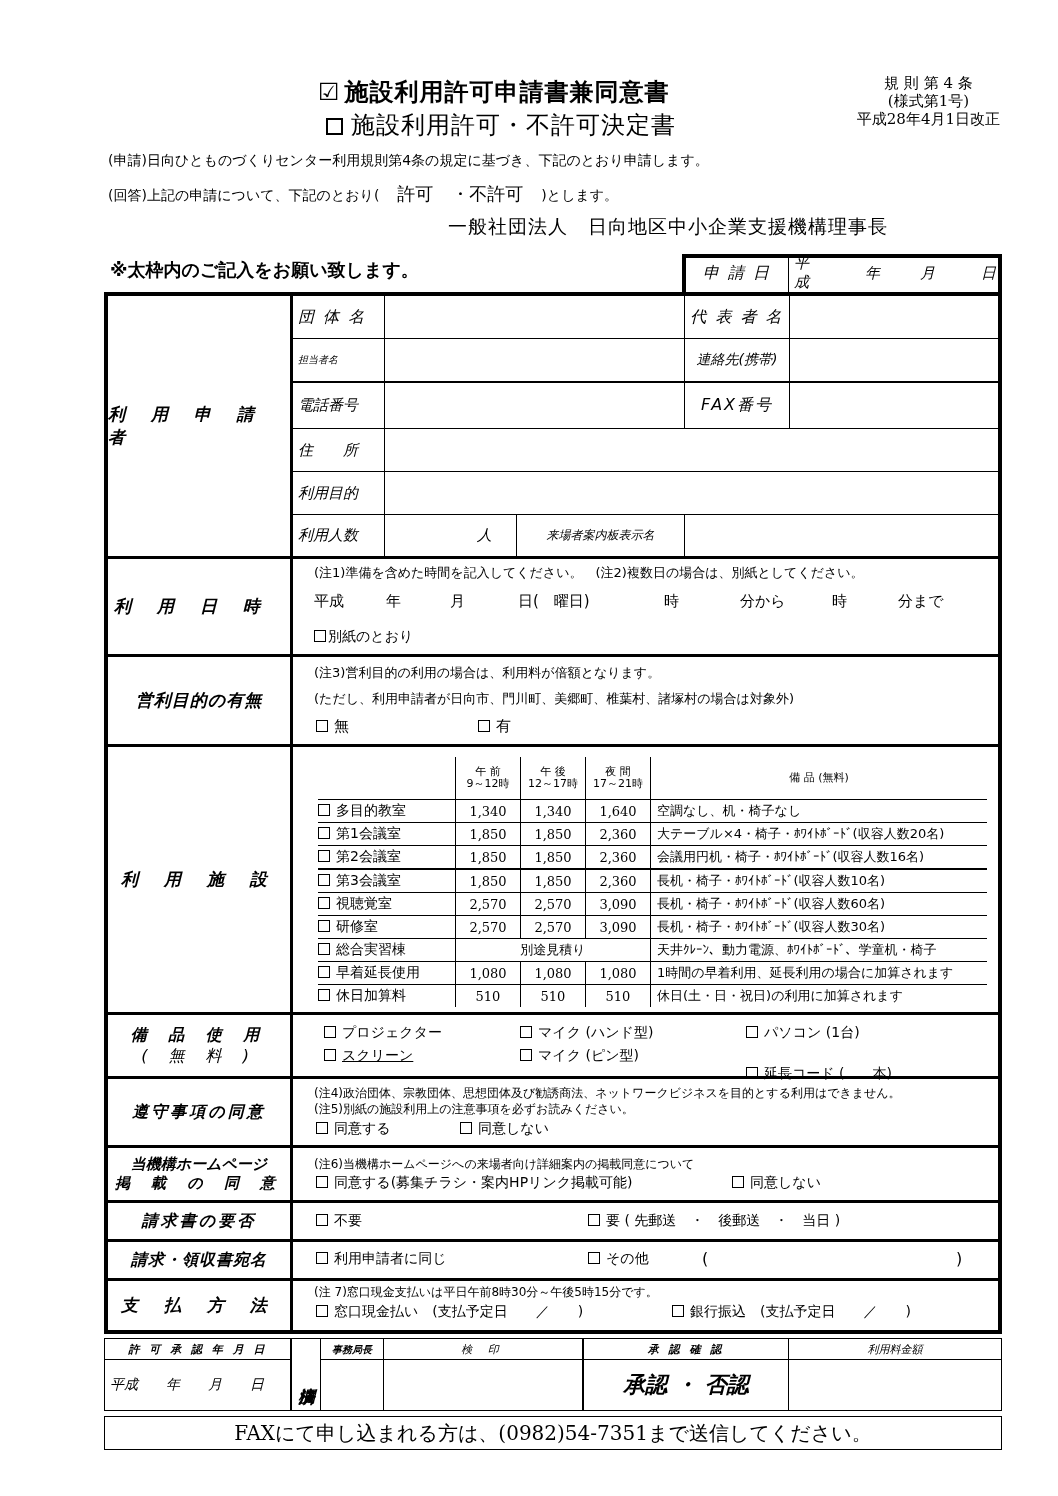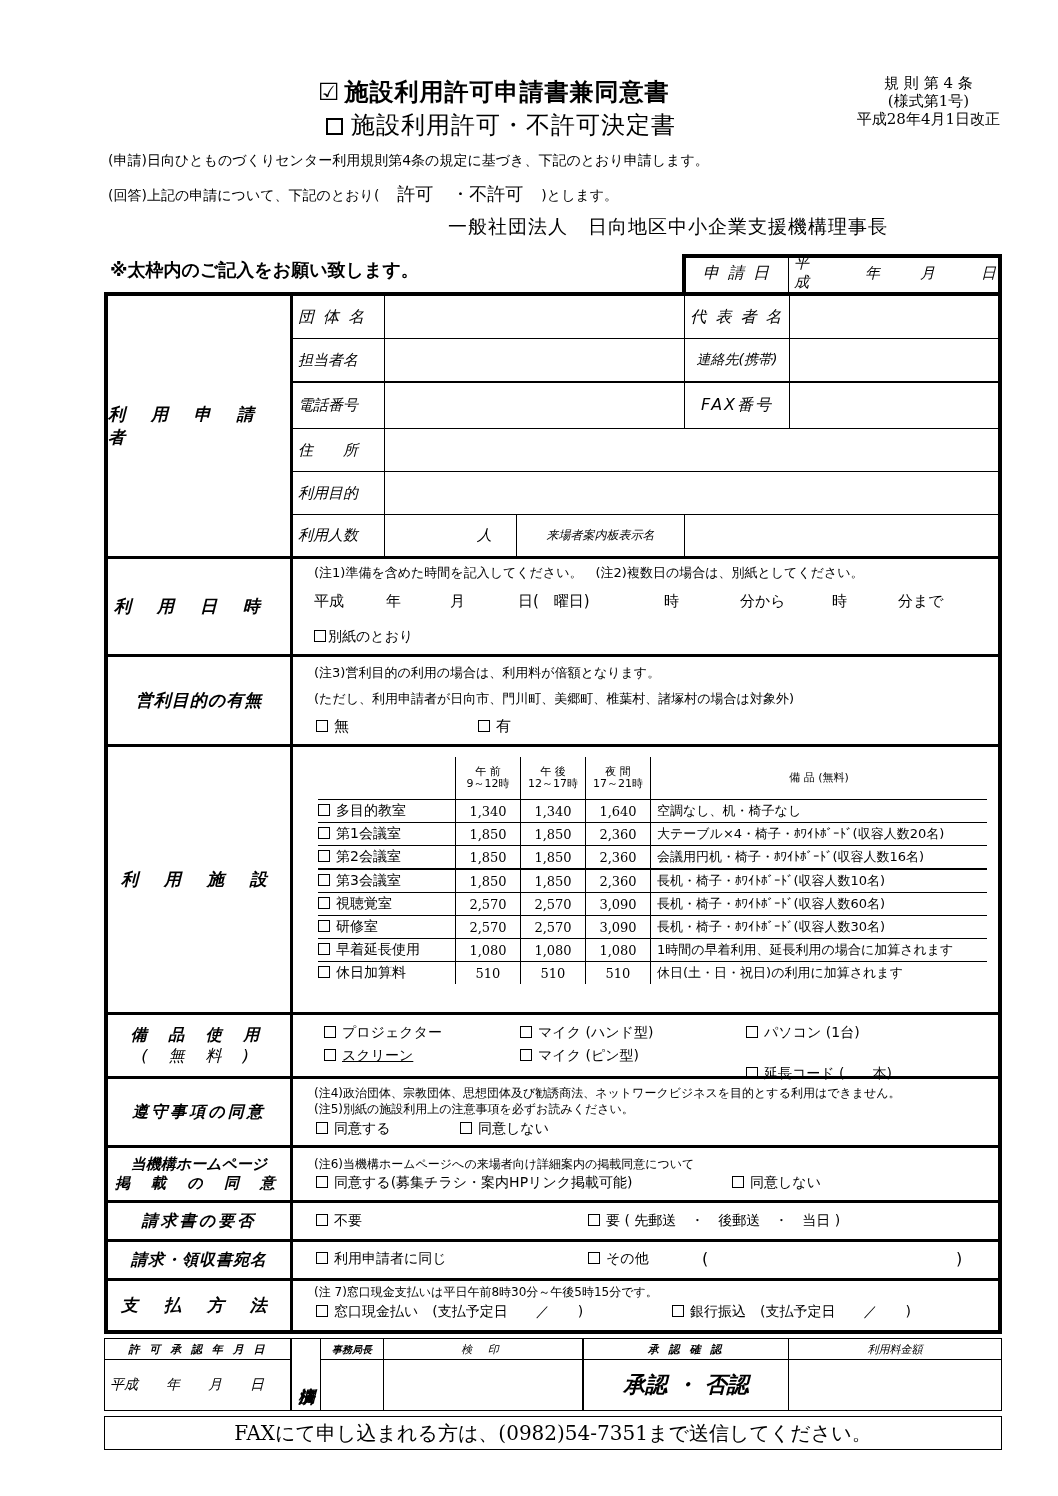--- a/index.html
+++ b/index.html
@@ -104,21 +104,21 @@
 <div class="vline" style="left:684px; top:296px; width:1px; height:133px;"></div>
 <div class="vline" style="left:789px; top:296px; width:1px; height:133px;"></div>
 <div class="vline" style="left:516px; top:514px; width:1px; height:42px;"></div>
 <div class="vline" style="left:684px; top:514px; width:1px; height:42px;"></div>
 
 <div class="cell lbl" style="left:298px; top:296px; width:86px; height:42px;">団 体 名</div>
 <div class="cell" style="left:386px; top:296px; width:298px; height:42px;"></div>
 <div class="cell center lbl" style="left:685px; top:296px; width:104px; height:42px;">代 表 者 名</div>
 <div class="cell" style="left:791px; top:296px; width:208px; height:42px;"></div>
 
-<div class="cell" style="left:298px; top:339px; width:86px; height:42px; font-size:15px;">担当者名</div>
+<div class="cell" style="left:298px; top:339px; width:86px; height:42px; font-size:10px;">担当者名</div>
 <div class="cell" style="left:386px; top:339px; width:298px; height:42px;"></div>
 <div class="cell center" style="left:685px; top:339px; width:104px; height:42px; font-size:14px;">連絡先(携帯)</div>
 <div class="cell" style="left:791px; top:339px; width:208px; height:42px;"></div>
 
 <div class="cell" style="left:298px; top:383px; width:86px; height:45px; font-size:15px;">電話番号</div>
 <div class="cell" style="left:386px; top:383px; width:298px; height:45px;"></div>
 <div class="cell center lbl" style="left:685px; top:383px; width:104px; height:45px;">FAX番号</div>
 <div class="cell" style="left:791px; top:383px; width:208px; height:45px;"></div>
 
 <div class="cell" style="left:298px; top:429px; width:86px; height:42px; font-size:15px; white-space:pre;">住　　所</div>
@@ -215,20 +215,25 @@
         <td class="eq">長机・椅子・ﾎﾜｲﾄﾎﾞｰﾄﾞ(収容人数60名)</td>
       </tr>
       <tr class="row">
         <td class="name"><span class="cb"></span><span>研修室</span></td>
         <td class="num">2,570</td>
         <td class="num">2,570</td>
         <td class="num">3,090</td>
         <td class="eq">長机・椅子・ﾎﾜｲﾄﾎﾞｰﾄﾞ(収容人数30名)</td>
       </tr>
       <tr class="row">
+        <td class="name"><span class="cb"></span><span>総合実習棟</span></td>
+        <td colspan="3" class="num" style="font-family: &quot;DejaVu Sans&quot;, sans-serif; font-size: 13px;">別途見積り</td>
+        <td class="eq">天井ｸﾚｰﾝ、動力電源、ﾎﾜｲﾄﾎﾞｰﾄﾞ、学童机・椅子</td>
+      </tr>
+      <tr class="row">
         <td class="name"><span class="cb"></span><span>早着延長使用</span></td>
         <td class="num">1,080</td>
         <td class="num">1,080</td>
         <td class="num">1,080</td>
         <td class="eq">1時間の早着利用、延長利用の場合に加算されます</td>
       </tr>
       <tr class="row">
         <td class="name"><span class="cb"></span><span>休日加算料</span></td>
         <td class="num">510</td>
         <td class="num">510</td>

